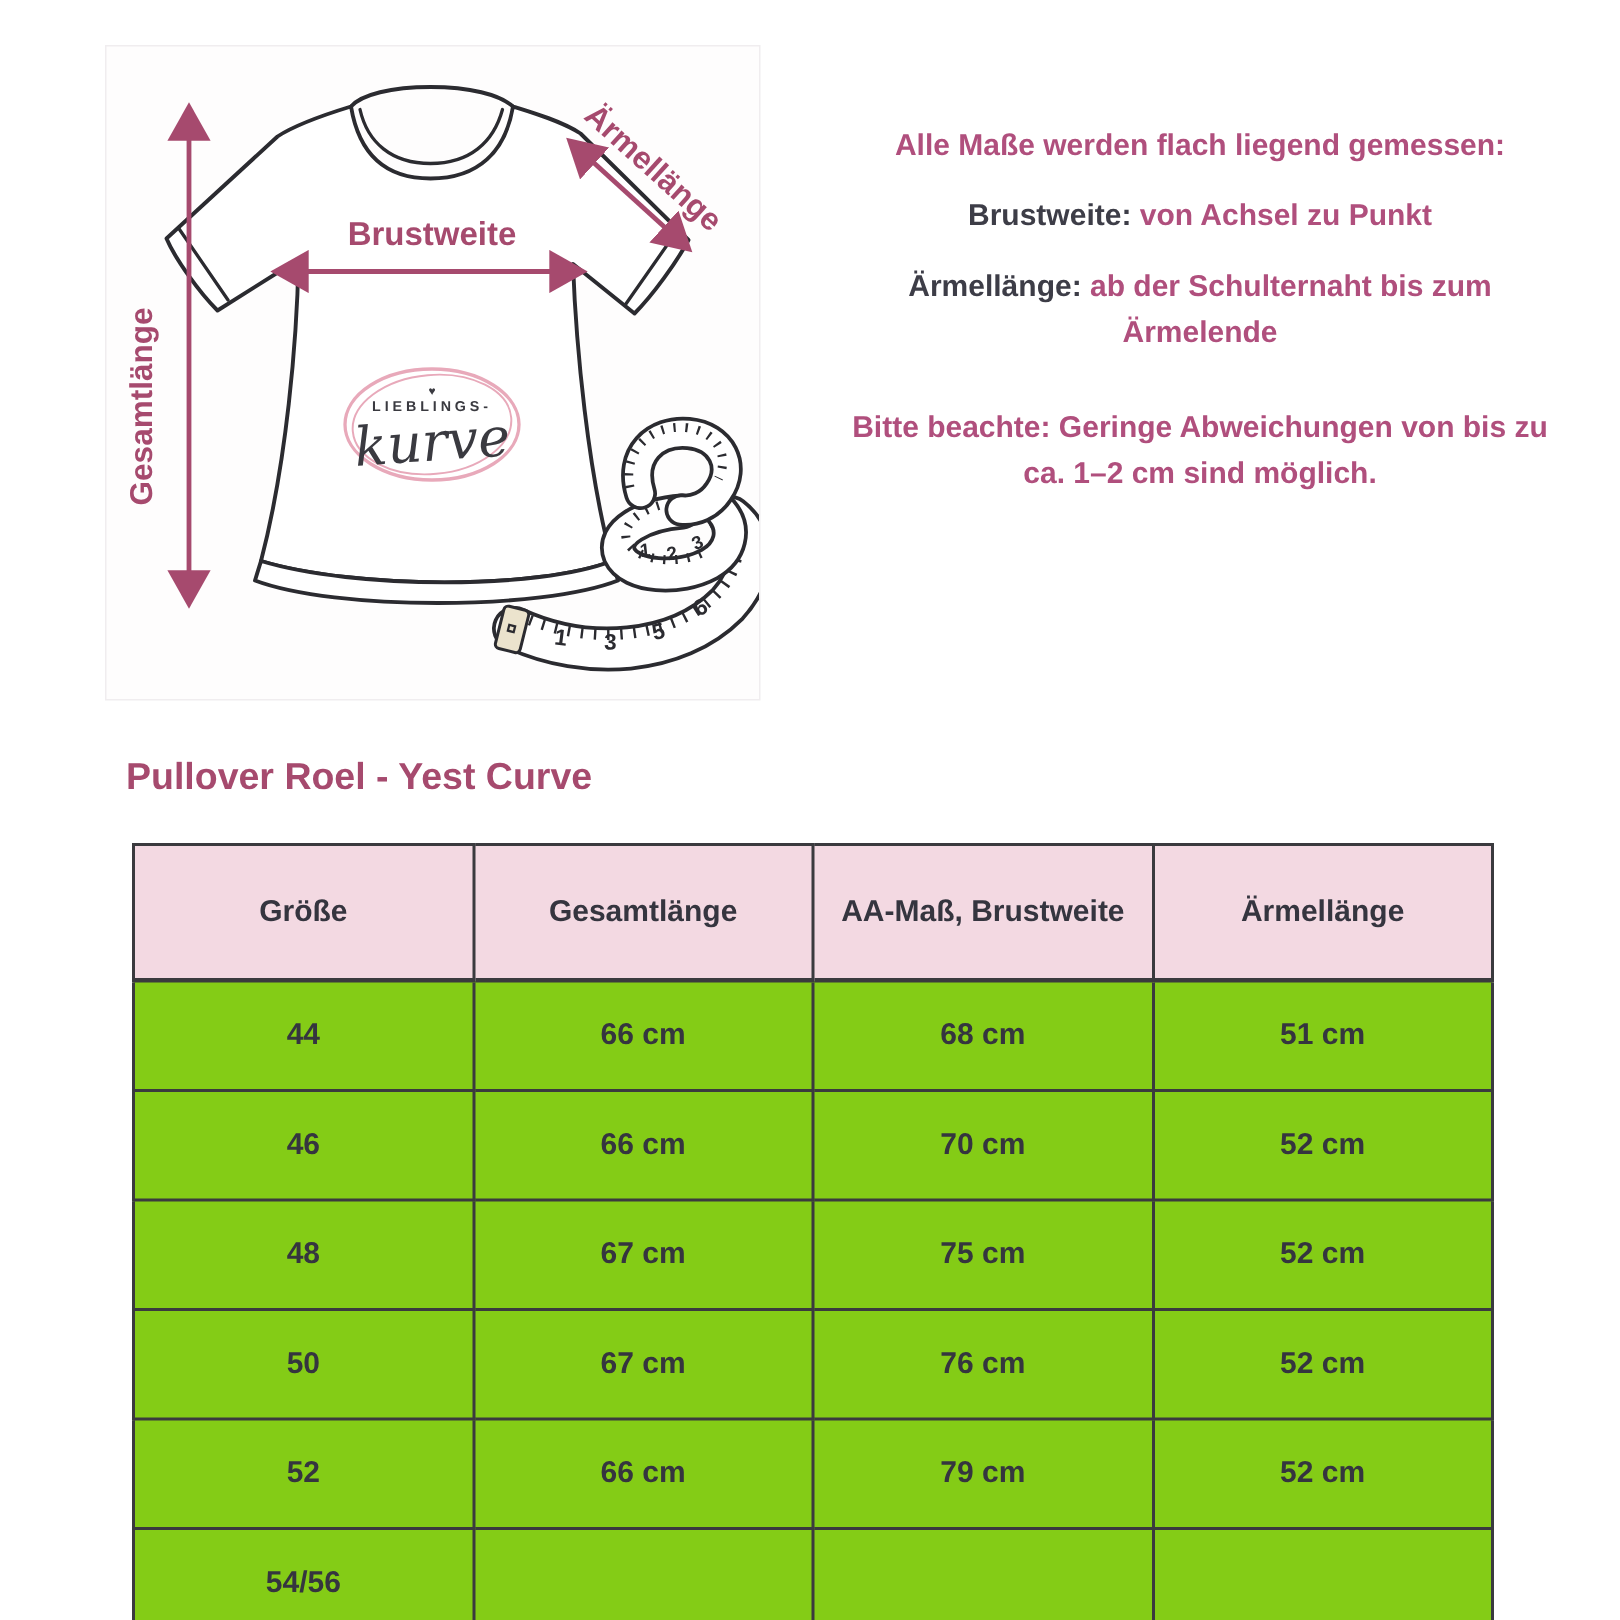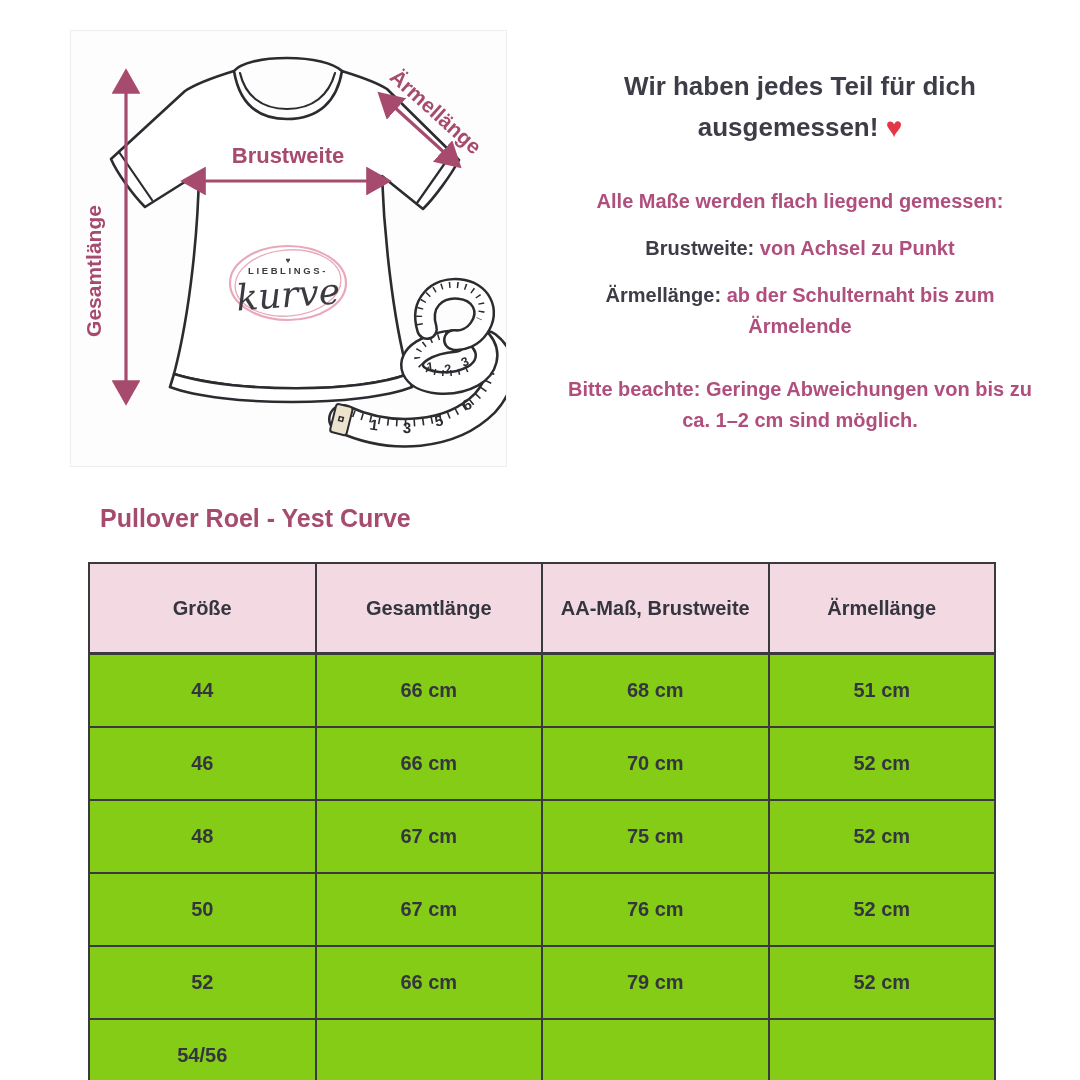--- a/index.html
+++ b/index.html
@@ -14,21 +14,21 @@
   
   .info{position:absolute;left:550px;top:66px;width:500px;text-align:center;}
   .info .heading{font-size:26px;font-weight:700;color:#3d3d47;line-height:1.55;margin:0 0 36px 0;}
   .heart{color:#e53648;font-size:28px;vertical-align:-1px;}
   .mtext{font-size:20px;font-weight:700;line-height:1.55;margin:16px;}
   .pink{color:#b04f7d;}
   .dark{color:#3d3d47;}
   .note{margin-top:32px;}
 
   
-  .title{position:absolute;left:100px;top:504px;margin:0;
+  .title{position:absolute;left:84px;top:504px;margin:0;
          font-size:25px;font-weight:700;color:#a64a6e;}
 
   
   table.size{position:absolute;left:88px;top:562px;width:908px;
              border-collapse:collapse;table-layout:fixed;}
   table.size th, table.size td{border:2px solid #3a3a3e;text-align:center;
              font-weight:700;font-size:20px;color:#35353f;padding:12px;}
   table.size th{height:64px;background:#f3d9e2;border-bottom-width:3px;}
   table.size td{height:47px;background:#84cc16;}
 </style>
@@ -117,27 +117,20 @@
         <line x1="55" y1="42" x2="55" y2="370" stroke="#a64a6e" stroke-width="3.2" marker-start="url(#ah)" marker-end="url(#ah)"></line>
         <text x="30" y="240" text-anchor="middle" font-size="21" font-weight="bold" fill="#a64a6e" transform="rotate(-90 30 240)">Gesamtlänge</text>
 
         <line x1="310" y1="64" x2="387" y2="134" stroke="#a64a6e" stroke-width="3.2" marker-start="url(#ah)" marker-end="url(#ah)"></line>
         <text x="360" y="86" text-anchor="middle" font-size="21" font-weight="bold" fill="#a64a6e" transform="rotate(42 360 86)">Ärmellänge</text>
       </g>
     </svg>
   </div>
 
   <div class="info">
-    <div class="heading">
-      <div>Wir haben jedes Teil für dich</div>
-      <div>
-        <span>ausgemessen!</span>
-        <span class="heart">♥</span>
-      </div>
-    </div>
 
     <p class="mtext pink">Alle Maße werden flach liegend gemessen:</p>
     <p class="mtext">
       <span class="dark">Brustweite:</span>
       <span class="pink">von Achsel zu Punkt</span>
     </p>
     <p class="mtext">
       <span class="dark">Ärmellänge:</span>
       <span class="pink">ab der Schulternaht bis zum Ärmelende</span>
     </p>

